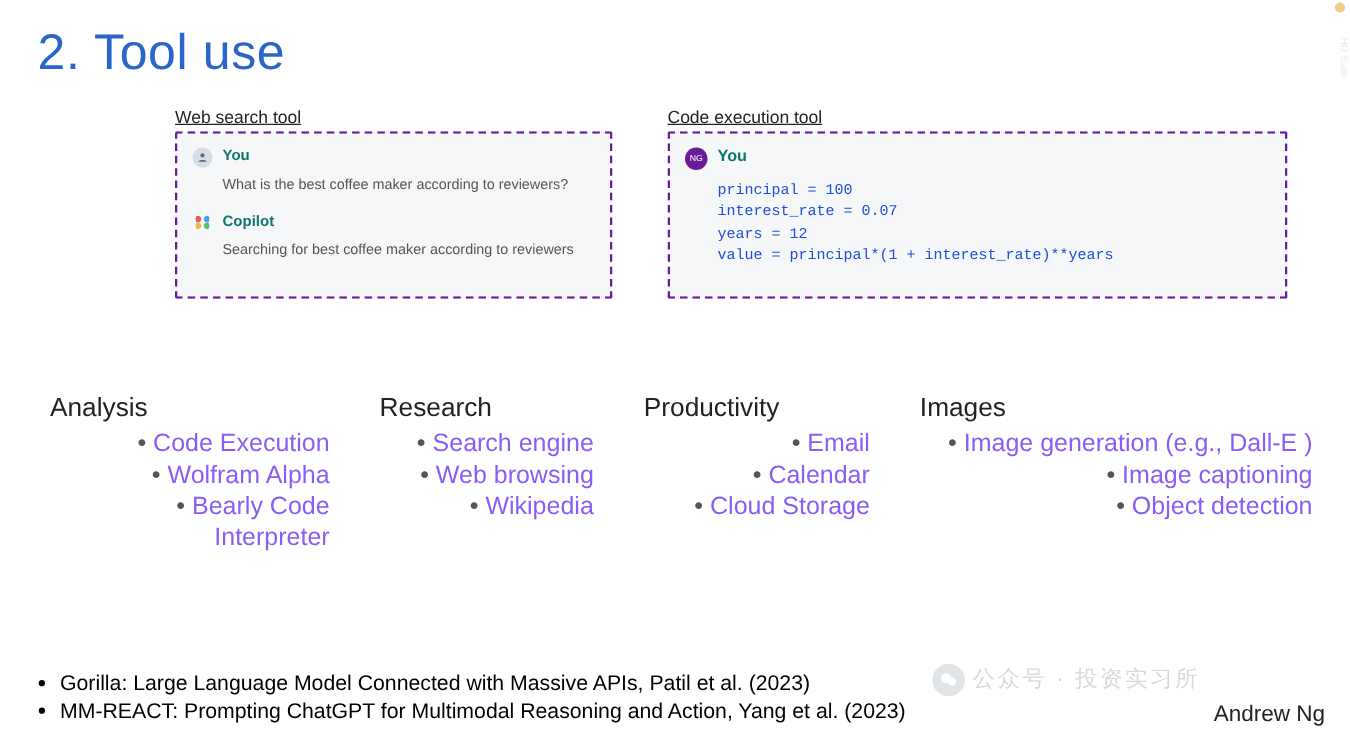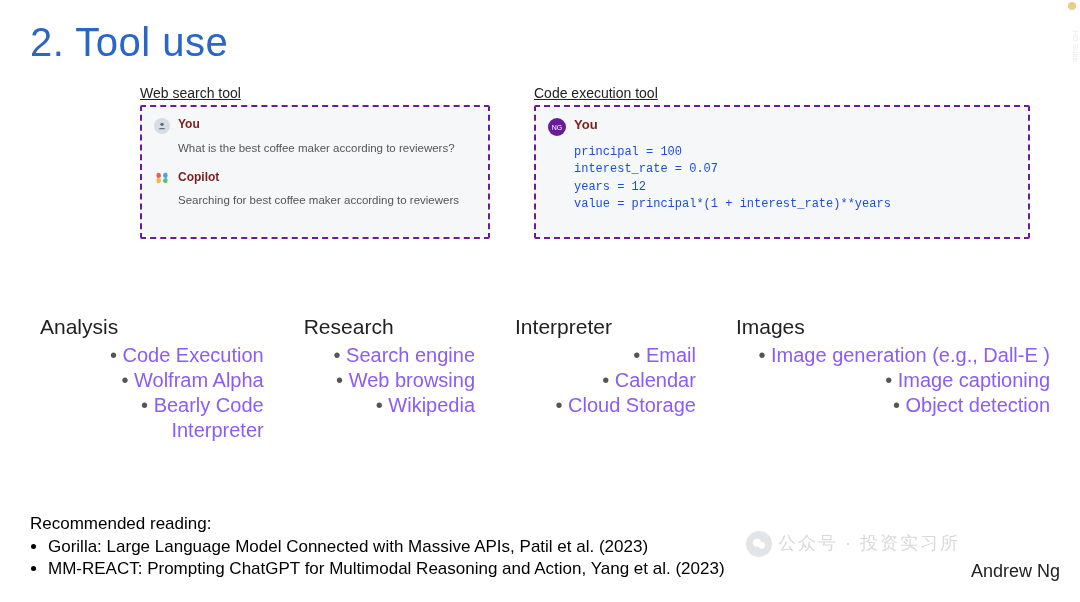--- a/index.html
+++ b/index.html
@@ -9,21 +9,21 @@
   .panels { display: flex; gap: 44px; margin-top: 20px; margin-left: 110px; }
   .panel-wrap { display: flex; flex-direction: column; }
   .panel-wrap.left { width: 350px; }
   .panel-wrap.right { width: 496px; }
   .panel-label { font-size: 14px; color: #222; margin-bottom: 4px; text-decoration: underline; }
   .panel { border: 2px dashed #6a1b9a; background: #f6f7f8; border-radius: 2px; padding: 10px 12px 12px 12px; min-height: 134px; }
   .chat-row { display: flex; gap: 8px; margin-bottom: 6px; }
   .avatar-you { width: 16px; height: 16px; border-radius: 50%; background: #d7dde5; display: flex; align-items: center; justify-content: center; font-size: 9px; color: #5a6b83; flex-shrink: 0; margin-top: 1px; }
   .avatar-ng { width: 18px; height: 18px; border-radius: 50%; background: #6a1b9a; color: #fff; font-size: 7px; display: flex; align-items: center; justify-content: center; flex-shrink: 0; margin-top: 1px; }
   .avatar-copilot { width: 16px; height: 16px; flex-shrink: 0; }
-  .who { font-size: 12px; font-weight: 700; color: #7f1d1d; }
+  .who { font-size: 12px; font-weight: 700; color: #0f766e; }
   .msg { font-size: 11.5px; color: #555; line-height: 1.4; margin-left: 24px; margin-bottom: 14px; }
   .codeblock { font-family: "Courier New", monospace; color: #1d4ed8; font-size: 12px; line-height: 1.45; margin-top: 8px; margin-left: 26px; white-space: pre; }
   .right .panel { padding-bottom: 8px; }
   .right .who-row { display: flex; gap: 8px; align-items: flex-start; }
   .right .who { font-size: 13px; }
   .right .q { font-size: 12px; color: #444; margin-left: 26px; margin-top: 2px; }
 
   .cols { display: flex; justify-content: flex-start; gap: 40px; margin-top: 76px; margin-left: 10px; }
   .col .col-title { font-size: 21px; color: #222; margin-bottom: 4px; }
   .col ul { list-style: none; margin-left: 6px; }
@@ -113,21 +113,21 @@
     </div>
     <div class="col research">
       <div class="col-title">Research</div>
       <ul>
         <li>Search engine</li>
         <li>Web browsing</li>
         <li>Wikipedia</li>
       </ul>
     </div>
     <div class="col productivity">
-      <div class="col-title">Interpreter</div>
+      <div class="col-title">Productivity</div>
       <ul>
         <li>Email</li>
         <li>Calendar</li>
         <li>Cloud Storage</li>
       </ul>
     </div>
     <div class="col images">
       <div class="col-title">Images</div>
       <ul>
         <li>Image generation (e.g., Dall-E )</li>
@@ -141,21 +141,20 @@
     <div class="wm-icon">
       <svg viewBox="0 0 24 24" width="16" height="16" fill="#fff">
           <circle cx="9" cy="10" r="6"></circle>
           <circle cx="16" cy="14" r="5"></circle>
         </svg>
     </div>
     <div class="wm-text">公众号 · 投资实习所</div>
   </div>
 
   <div class="footer">
-    <div class="reading-title">Recommended reading:</div>
     <ul class="reading-list">
       <li>Gorilla: Large Language Model Connected with Massive APIs, Patil et al. (2023)</li>
       <li>MM-REACT: Prompting ChatGPT for Multimodal Reasoning and Action, Yang et al. (2023)</li>
     </ul>
   </div>
 
   <div class="author">Andrew Ng</div>
 </div>
 
 </body></html>

